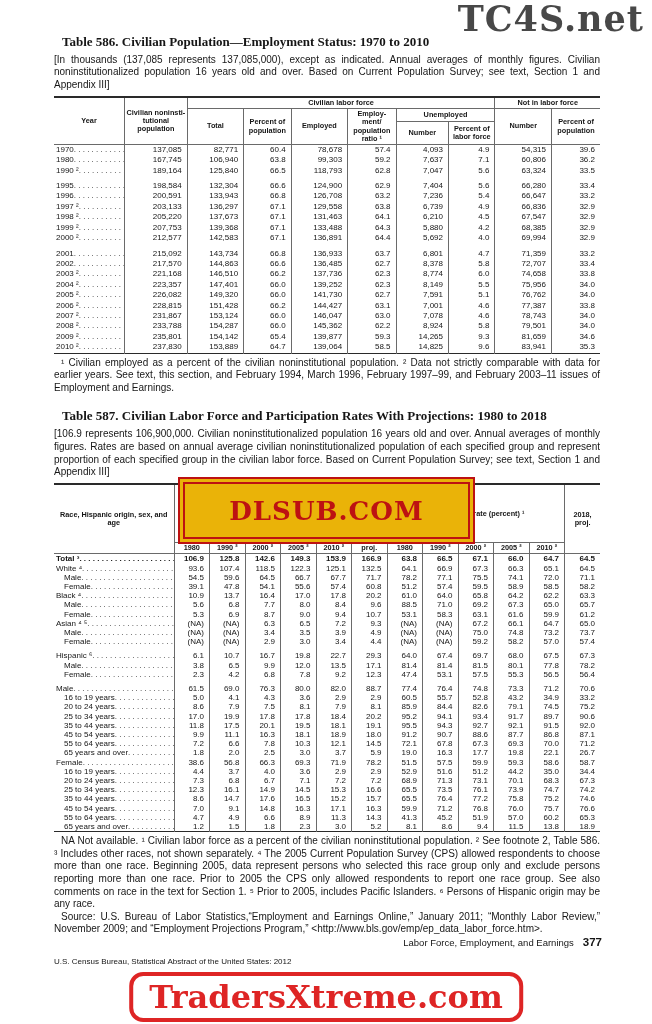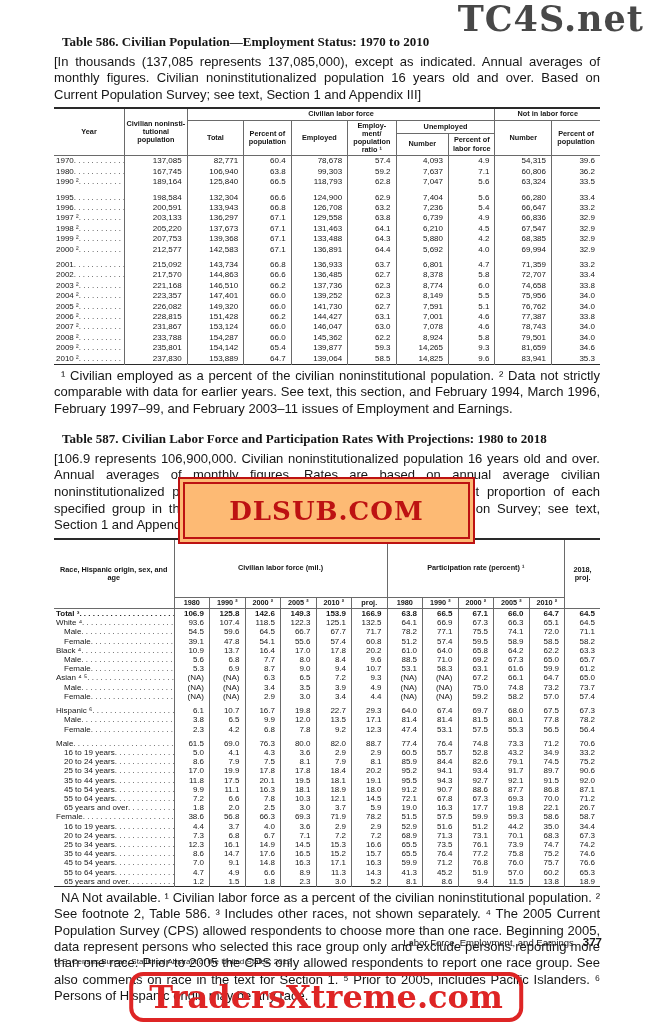--- a/index.html
+++ b/index.html
@@ -1,21 +1,21 @@
 <!DOCTYPE html>
 <html><head>
 <meta charset="utf-8">
 <style>
   html,body{margin:0;padding:0}
   body{width:652px;height:1024px;position:relative;background:#ffffff;
        font-family:"Liberation Sans",sans-serif;color:#161616;overflow:hidden}
   .content{position:absolute;left:54px;top:34px;width:546px}
   .tbl-title{font-family:Liberation Serif, serif;font-weight:700;font-size:13px;line-height:1.2;margin:0 8px 4px}
   .t587-title{max-width:534px;margin-top:14px}
-  .note{font-size:13px;line-height:1.28;margin:0 0 4px;text-align:justify}
+  .note{font-size:10px;line-height:1.28;margin:0 0 4px;text-align:justify}
   table{border-collapse:collapse;width:100%;table-layout:fixed;margin:0 0 3px;
         border-top:2px solid #2a2a2a;border-bottom:1.5px solid #2a2a2a}
   th{font-weight:700;font-size:7.3px;line-height:1.12;text-align:center;vertical-align:middle;
      padding:1px 1px;border:1px solid #6a6a6a;border-top:none;overflow:hidden}
   thead th:first-child{border-left:none}
   thead th:last-child{border-right:none}
   td{font-size:8px;padding:0;border-left:1px solid #6a6a6a;white-space:nowrap;overflow:hidden;vertical-align:bottom}
   td:first-child{border-left:none}
   td.num{text-align:right;padding-right:5px}
   .t586 td{line-height:10.4px}
@@ -23,27 +23,27 @@
   tr.gap td{padding-top:5px}
   tr.bold td{font-weight:700}
   .stubwrap{display:flex;overflow:hidden}
   .lbl{white-space:pre}
   .dots{flex:1;overflow:hidden;white-space:nowrap}
   .dots::before{content:" . . . . . . . . . . . . . . . . . . . . . . . . . . . . . . . . . ."}
   .ind0 .stubwrap{padding-left:2px}
   .ind1 .stubwrap{padding-left:10px}
   .t587 .grouprow th{height:55px}
   .fnblock{margin-top:2px}
-  .fn{font-size:13px;line-height:1.26;text-align:justify;text-indent:7px;margin:0}
+  .fn{font-size:10px;line-height:1.26;text-align:justify;text-indent:7px;margin:0}
   .footer-line{position:absolute;right:50px;top:936px;font-size:9.5px;color:#161616}
   .footer-page{font-weight:700;font-size:11.5px;margin-left:9px}
   .imprint{position:absolute;left:54px;top:957px;font-size:8px}
   .wm-top{position:absolute;top:-2px;right:8px;font-family:"DejaVu Serif",serif;font-weight:700;
           font-size:35px;color:#484848;letter-spacing:1px;z-index:6}
-  .wm-mid{position:absolute;left:178px;top:477px;width:283px;height:53px;background:#fdba74;
+  .wm-mid{position:absolute;left:178px;top:477px;width:283px;height:53px;background:#eab308;
           border:7px double #bd1212;color:#bd1212;font-family:"DejaVu Serif",serif;font-weight:700;
           font-size:26px;display:flex;align-items:center;justify-content:center;letter-spacing:1px;z-index:5}
   .wm-bottom{position:absolute;left:50%;transform:translateX(-50%);top:972px;border:4px solid #de2525;
              border-radius:14px;padding:0 16px;color:#de2525;font-family:"DejaVu Serif",serif;
              font-weight:700;font-size:32px;line-height:42px;z-index:5;white-space:nowrap}
 </style>
 </head>
 <body>
 
 <div class="wm-top">TC4S.net</div>
@@ -1037,20 +1037,21 @@
           <td class="num">9.4</td>
           <td class="num">11.5</td>
           <td class="num">13.8</td>
           <td class="num">18.9</td>
         </tr>
       </tbody>
   </table>
 
   <div class="fnblock">
     <p class="fn">NA Not available. ¹ Civilian labor force as a percent of the civilian noninstitutional population. ² See footnote 2, Table 586. ³ Includes other races, not shown separately. ⁴ The 2005 Current Population Survey (CPS) allowed respondents to choose more than one race. Beginning 2005, data represent persons who selected this race group only and exclude persons reporting more than one race. Prior to 2005 the CPS only allowed respondents to report one race group. See also comments on race in the text for Section 1. ⁵ Prior to 2005, includes Pacific Islanders. ⁶ Persons of Hispanic origin may be any race.</p>
+    <p class="fn">Source: U.S. Bureau of Labor Statistics,“Employment and Earnings Online,” January 2011; “Monthly Labor Review,” November 2009; and “Employment Projections Program,” &lt;http://www.bls.gov/emp/ep_data_labor_force.htm&gt;.</p>
   </div>
 
 </div>
 
 <div class="footer-line">
   <span>Labor Force, Employment, and Earnings</span><span class="footer-page">377</span>
 </div>
 <div class="imprint">U.S. Census Bureau, Statistical Abstract of the United States: 2012</div>
 
 <div class="wm-mid">DLSUB.COM</div>

